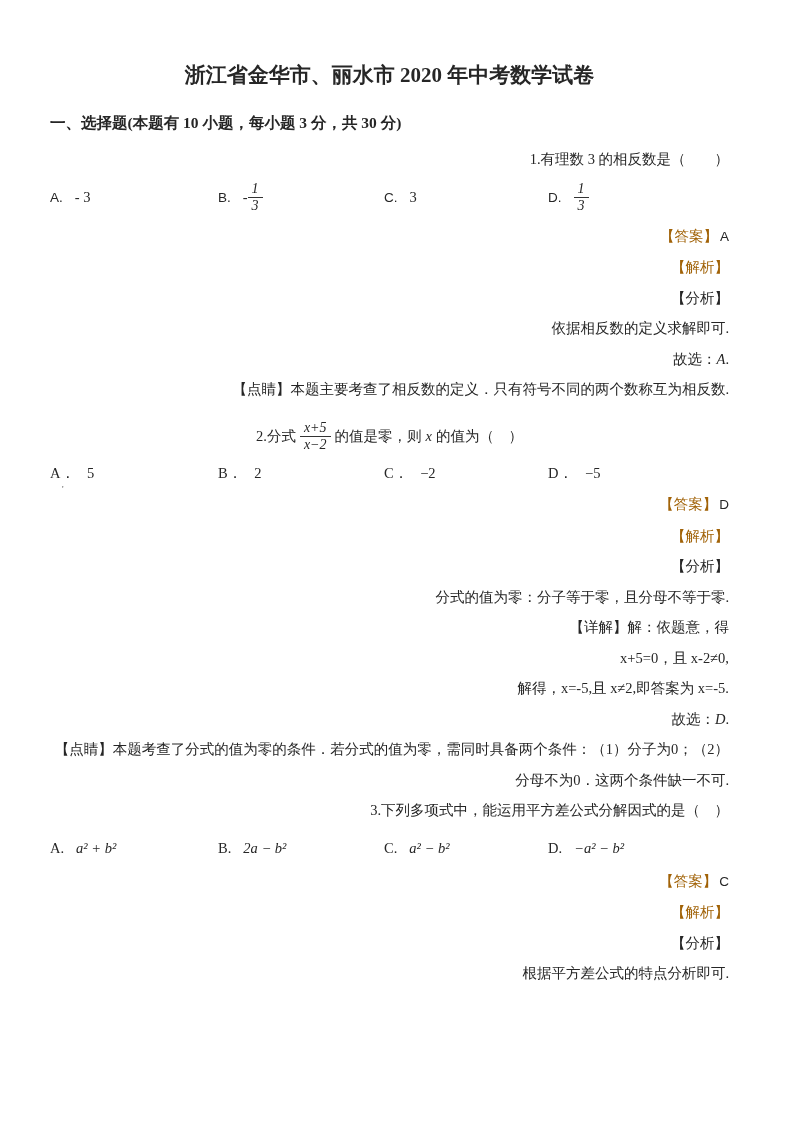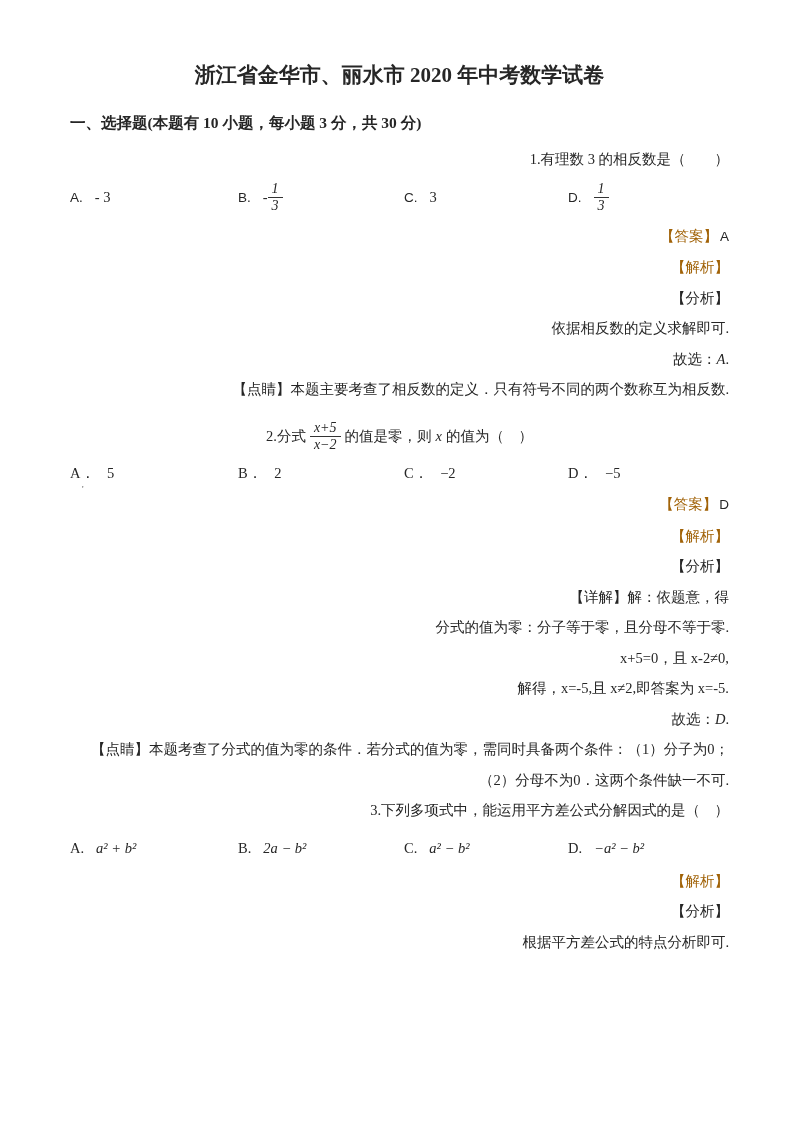--- a/index.html
+++ b/index.html
@@ -5,21 +5,21 @@
   * { box-sizing: border-box; }
   html, body { margin: 0; padding: 0; }
   body {
     width: 793px; height: 1122px;
     background: #ffffff;
     color: #262626;
     font-family: "Liberation Serif", serif;
     font-size: 14.5px;
     overflow: hidden;
   }
-  .page { width: 793px; height: 1122px; padding: 58px 64px 0 70px; }
+  .page { width: 793px; height: 1122px; padding: 58px 64px 0 50px; }
 
   .title {
     text-align: center;
     font-weight: bold;
     font-size: 21px;
     line-height: 34px;
     margin: 0 0 18px 0;
   }
   .section {
     font-weight: bold;
@@ -164,24 +164,24 @@
 
   <p class="line mt6">
     <span class="blue">【答案】</span><span class="ans-letter">D</span>
   </p>
   <p class="line">
     <span class="blue">【解析】</span>
   </p>
   <p class="line">
     <span>【分析】</span>
   </p>
+  <p class="line">分式的值为零：分子等于零，且分母不等于零.</p>
   <p class="line">
     <span>【详解】</span><span>解：依题意，得</span>
   </p>
-  <p class="line">分式的值为零：分子等于零，且分母不等于零.</p>
   <p class="line">x+5=0，且 x-2≠0,</p>
   <p class="line">解得，x=-5,且 x≠2,即答案为 x=-5.</p>
   <p class="line">
     <span>故选：</span><span class="math">D</span><span>.</span>
   </p>
   <p class="line">
     <span>【点睛】</span><span>本题考查了分式的值为零的条件．若分式的值为零，需同时具备两个条件：（1）分子为0；（2）分母不为0．这两个条件缺一不可.</span>
   </p>
 
   <p class="line">3.下列多项式中，能运用平方差公式分解因式的是（　）</p>
@@ -198,20 +198,23 @@
     <div class="opt">
       <span class="opt-label">C.</span>
       <span class="math">a² − b²</span>
     </div>
     <div class="opt">
       <span class="opt-label">D.</span>
       <span class="math">−a² − b²</span>
     </div>
   </div>
 
+  <p class="line mt6">
+    <span class="blue">【答案】</span><span class="ans-letter">C</span>
+  </p>
   <p class="line">
     <span class="blue">【解析】</span>
   </p>
   <p class="line">
     <span>【分析】</span>
   </p>
   <p class="line">根据平方差公式的特点分析即可.</p>
 
 </div>
 

